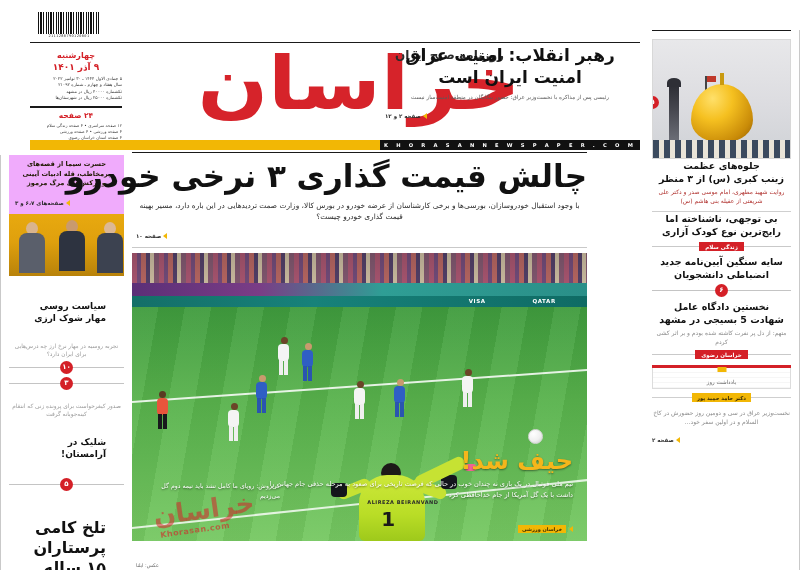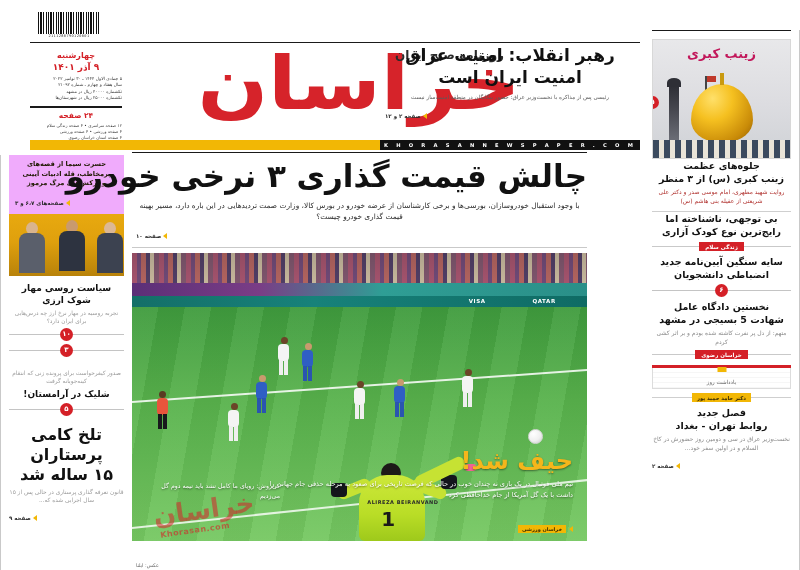--- a/index.html
+++ b/index.html
@@ -221,21 +221,21 @@
   .fig1 .head{background:#d9b48d;}
   .fig2{left:48px;bottom:0;width:30px;height:56px;}
   .fig2 .body{background:#2d3340;}
   .fig2 .head{background:#c99a6e;}
   .fig3{left:86px;bottom:0;width:30px;height:54px;}
   .fig3 .body{background:#3c4250;}
   .fig3 .head{background:#dcb894;}
 
   .ls-item{padding-top:6px;}
   .ls-item h3{
-    margin:0;font-size:9px;line-height:12px;font-weight:bold;color:#111;text-align:center;
+    margin:18px;font-size:9px;line-height:12px;font-weight:bold;color:#111;text-align:right;
   }
   .ls-item .desc{
     margin-top:3px;font-size:5.8px;line-height:8px;color:#9a9a9a;text-align:center;
   }
   .ls-big h3{font-size:16px;line-height:20px;}
   .ls-big .desc{font-size:5.8px;line-height:8px;color:#9a9a9a;}
 
   
   .main{position:absolute;left:132px;top:152px;width:455px;border-radius:8px;}
   .main-rule{height:1px;background:#1a1a1a;}
@@ -428,21 +428,20 @@
 
   <div class="urlstrip">
     <div class="black">K H O R A S A N N E W S P A P E R . C O M</div>
     <div class="yellow"></div>
   </div>
 
   <div class="rsidebar">
     <div class="rs-toprule"></div>
 
     <div class="shrine">
-      <div class="calligraphy">زینب کبری</div>
       <div class="minaret"></div>
       <div class="flag"></div>
       <div class="dome"></div>
       <div class="base"></div>
       <div class="shrine-badge">۵</div>
     </div>
 
     <div class="rs-item">
       <h3>
         <span>جلوه‌های عظمت</span><br>
@@ -496,24 +495,20 @@
         <span class="tab"></span>
         <span class="lbl">یادداشت روز</span>
       </div>
     </div>
     <div class="author-row">
       <span class="ln"></span>
       <span class="author-tag">دکتر حامد حمید پور</span>
       <span class="ln"></span>
     </div>
     <div class="rs-item" style="padding-top:2px;">
-      <h3>
-        <span>فصل جدید</span><br>
-        <span>روابط تهران - بغداد</span>
-      </h3>
       <div class="desc">نخست‌وزیر عراق در سی و دومین روز حضورش در کاخ السلام و در اولین سفر خود...</div>
       <div style="text-align:left;margin-top:2px;">
         <span class="pageref">
           <span class="arrow"></span>
           <span>صفحه ۲</span>
         </span>
       </div>
     </div>
   </div>
 

